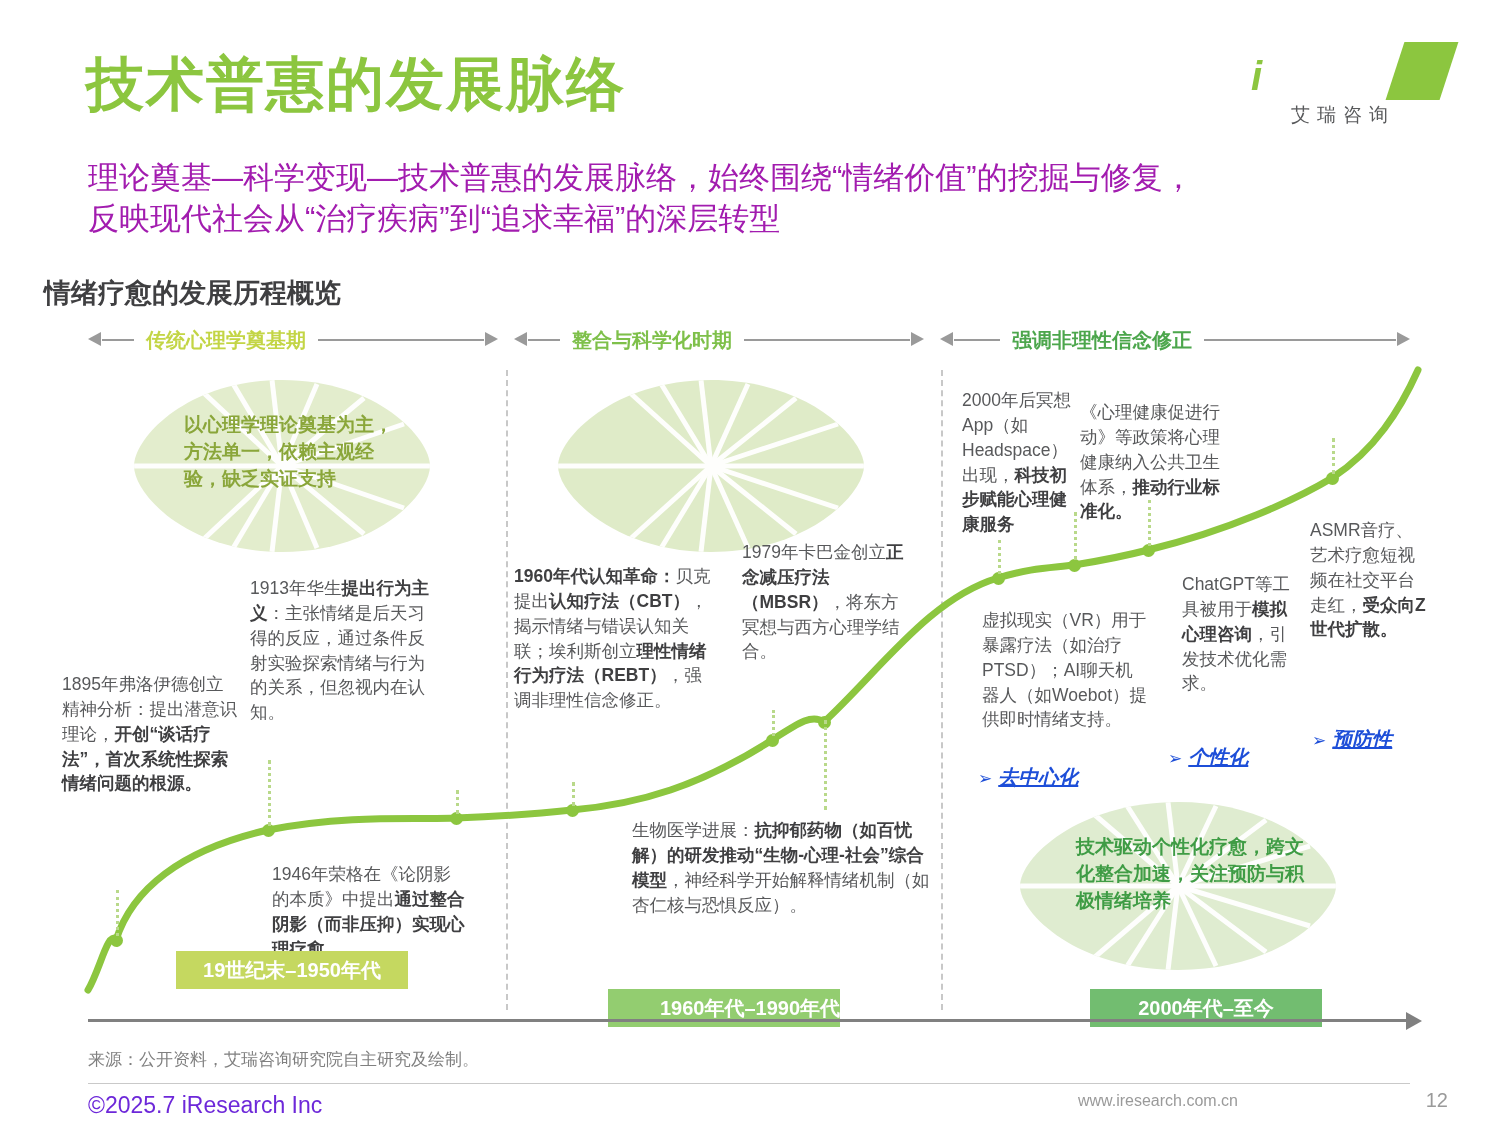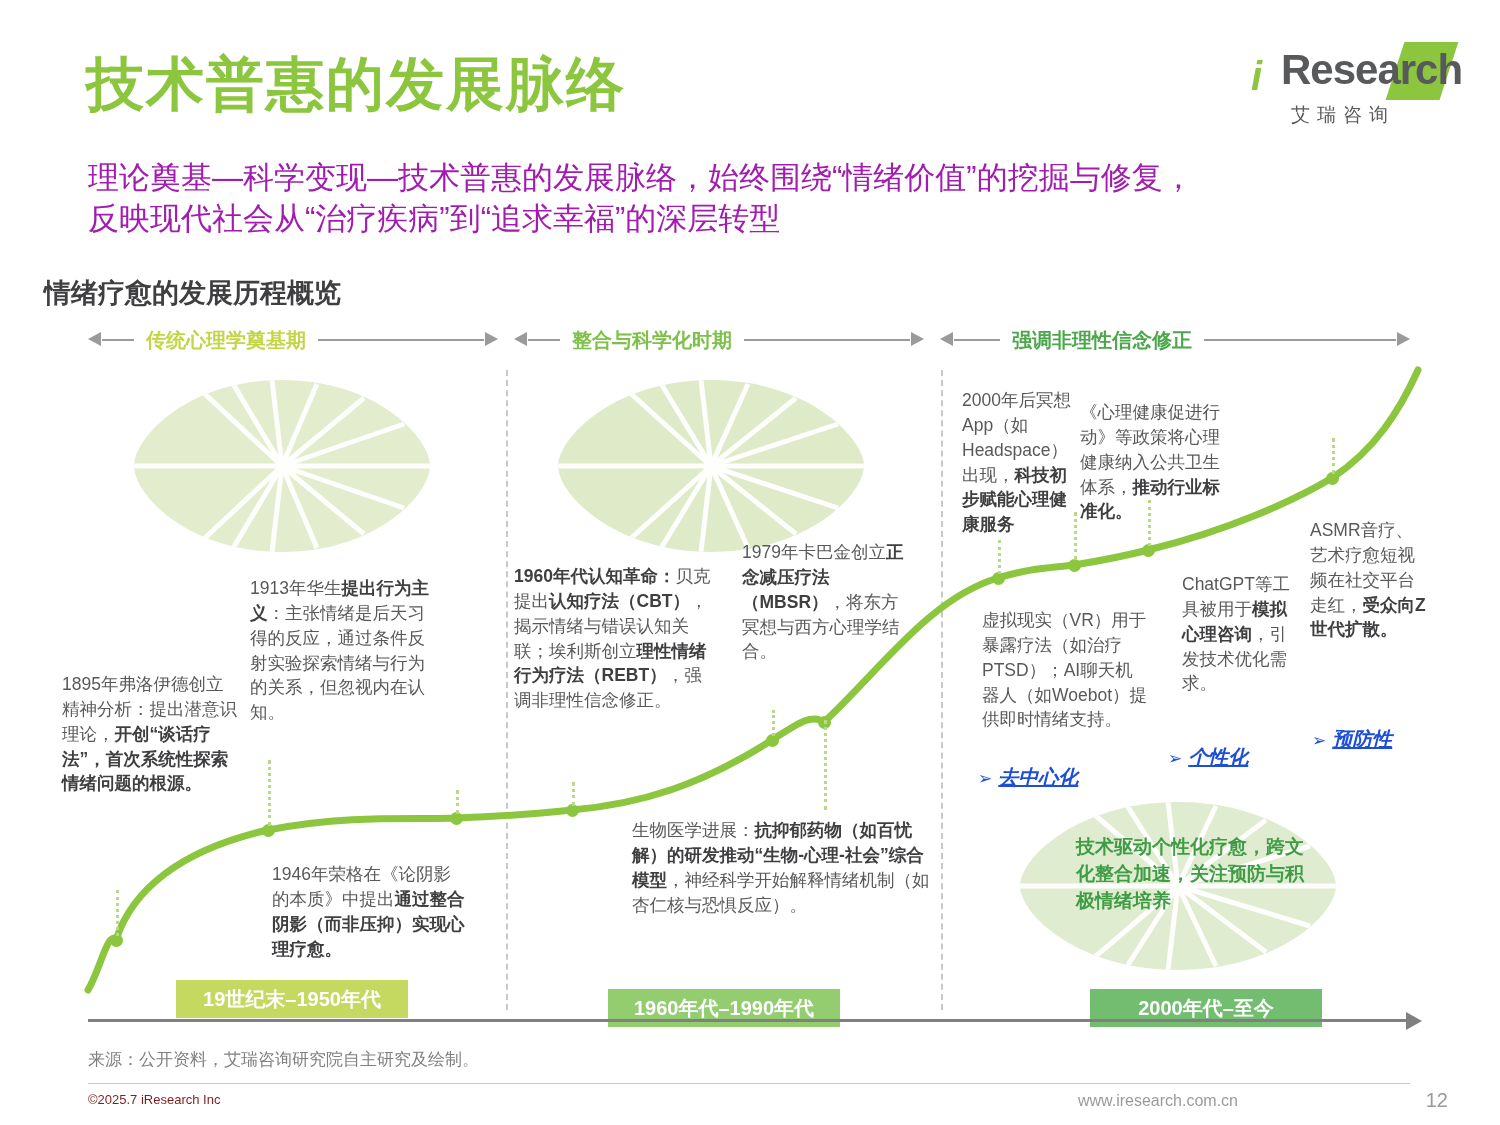--- a/index.html
+++ b/index.html
@@ -54,34 +54,33 @@
   
   .badge{height:38px;line-height:38px;text-align:center;color:#fff;font-size:20px;font-weight:700;}
 
   
   #axis-line{left:88px;top:1019px;width:1320px;height:3px;background:#808080;}
   #axis-arrow{left:1406px;top:1012px;width:0;height:0;border-top:9px solid transparent;border-bottom:9px solid transparent;border-left:16px solid #808080;}
 
   
   #source-note{left:88px;top:1048px;font-size:17px;color:#808080;}
   #footer-rule{left:88px;top:1083px;width:1322px;height:1px;background:#c9c9c9;}
-  #copyright{left:88px;top:1092px;font-size:13px;color:#7f1d1d;}
+  #copyright{left:88px;top:1092px;font-size:23px;color:#6d28d9;}
   #site{right:262px;top:1092px;font-size:16px;color:#9a9a9a;}
   #pagenum{right:52px;top:1089px;font-size:20px;color:#9a9a9a;}
 </style>
 </head>
 <body>
 
 <div class="abs" id="page-title">技术普惠的发展脉络</div>
 <div class="abs" id="subtitle">理论奠基—科学变现—技术普惠的发展脉络，始终围绕“情绪价值”的挖掘与修复，反映现代社会从“治疗疾病”到“追求幸福”的深层转型</div>
 
 <div class="abs" id="logo-wrap">
   <div id="logo-slash"></div>
   <div id="logo-i">i</div>
-  <div id="logo-research">Research</div>
   <div id="logo-cn">艾瑞咨询</div>
 </div>
 
 <div class="abs" id="chart-title">情绪疗愈的发展历程概览</div>
 
 <div class="abs phase-row" style="left:88px;width:410px;">
   <div class="phase-line" style="left:14px;width:382px;"></div>
   <div class="phase-arrow left" style="left:0;"></div>
   <div class="phase-arrow right" style="right:0;"></div>
   <div class="phase-label" style="left:46px;color:#c3d545;">传统心理学奠基期</div>
@@ -156,20 +155,21 @@
       <line x1="150" y1="88" x2="232" y2="20"></line>
         <line x1="150" y1="88" x2="272" y2="46"></line>
       <line x1="150" y1="88" x2="60" y2="172"></line>
         <line x1="150" y1="88" x2="100" y2="172"></line>
       <line x1="150" y1="88" x2="140" y2="174"></line>
         <line x1="150" y1="88" x2="185" y2="170"></line>
       <line x1="150" y1="88" x2="232" y2="156"></line>
         <line x1="150" y1="88" x2="272" y2="130"></line>
     </g>
   </svg>
+  <div class="leaf-text" style="left:52px;top:34px;width:218px;font-size:19px;color:#8aa63a;">以心理学理论奠基为主，方法单一，依赖主观经验，缺乏实证支持</div>
 </div>
 
 <div class="abs leaf" style="left:556px;top:378px;width:310px;height:176px;">
   <svg width="310" height="176" viewBox="0 0 310 176">
     <defs>
         <clipPath id="lc2">
           <path d="M155 2 C 252 2, 308 60, 308 88 C 308 116, 252 174, 155 174 C 58 174, 2 116, 2 88 C 2 60, 58 2, 155 2 Z"></path>
         </clipPath>
       </defs>
     <path d="M155 2 C 252 2, 308 60, 308 88 C 308 116, 252 174, 155 174 C 58 174, 2 116, 2 88 C 2 60, 58 2, 155 2 Z" fill="#dfebc8"></path>
@@ -233,22 +233,22 @@
 <div class="abs trend" style="left:978px;top:764px;">
   <span class="bullet">➢</span><u>去中心化</u>
 </div>
 <div class="abs trend" style="left:1168px;top:744px;">
   <span class="bullet">➢</span><u>个性化</u>
 </div>
 <div class="abs trend" style="left:1312px;top:726px;">
   <span class="bullet">➢</span><u>预防性</u>
 </div>
 
-<div class="abs badge" style="left:176px;top:980px;width:232px;background:#c5d860;">19世纪末–1950年代</div>
-<div class="abs badge" style="left:608px;top:989px;width:232px;background:#93cd70;">1960年代–1990年代</div>
+<div class="abs badge" style="left:176px;top:951px;width:232px;background:#c5d860;">19世纪末–1950年代</div>
+<div class="abs badge" style="left:608px;top:989px;width:232px;background:#93cd70;text-align:right;">1960年代–1990年代</div>
 <div class="abs badge" style="left:1090px;top:989px;width:232px;background:#72bd70;">2000年代–至今</div>
 
 <div class="abs" id="axis-line"></div>
 <div class="abs" id="axis-arrow"></div>
 
 <div class="abs" id="source-note">来源：公开资料，艾瑞咨询研究院自主研究及绘制。</div>
 <div class="abs" id="footer-rule"></div>
 <div class="abs" id="copyright">©2025.7 iResearch Inc</div>
 <div class="abs" id="site">www.iresearch.com.cn</div>
 <div class="abs" id="pagenum">12</div>

